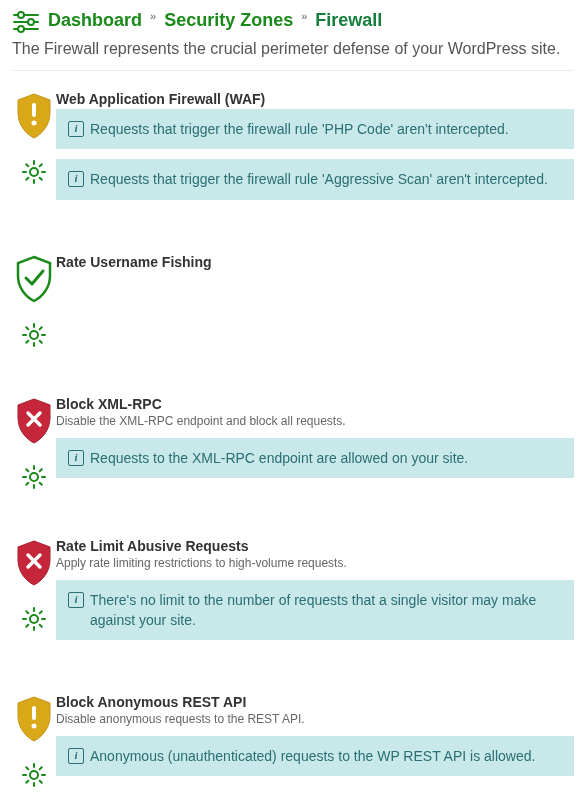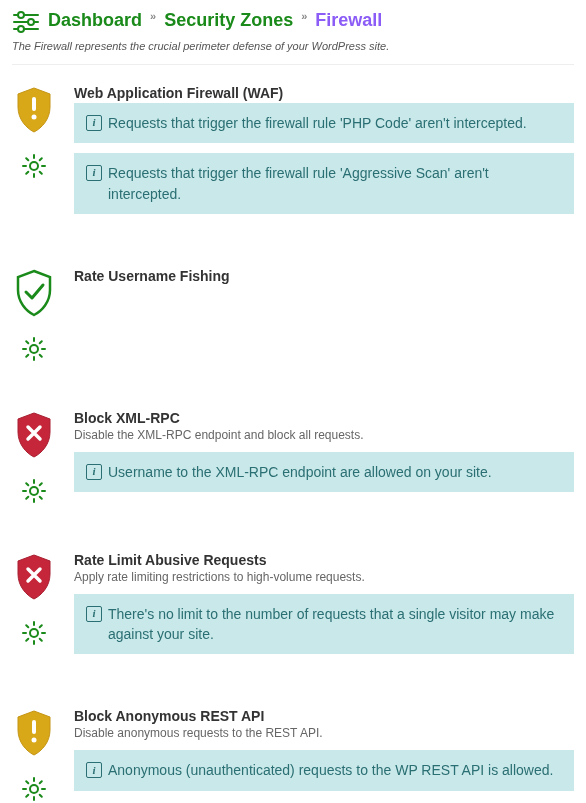--- a/index.html
+++ b/index.html
@@ -13,32 +13,30 @@
     .header {
       display: flex;
       align-items: flex-start;
       gap: 8px;
       font-size: 18px;
       font-weight: 600;
       margin-bottom: 6px;
     }
     .header a { color: #1a8a1a; text-decoration: none; cursor: pointer; }
     .header .sep { color: #888; font-size: 11px; }
-    .header .current { color: #8b5cf6; }
+    .header .current { color: #15803d; }
     .header-icon svg { display: block; }
     .subtitle {
-      font-size: 11px;
+      font-size: 16px;
       color: #555;
       margin-bottom: 12px;
-      font-style: italic;
     }
     .divider { border-bottom: 1px solid #eee; margin-bottom: 20px; }
     .module {
       display: flex;
-      gap: 18px;
       margin-bottom: 44px;
     }
     .module-icons {
       display: flex;
       flex-direction: column;
       align-items: center;
       gap: 14px;
       min-width: 44px;
     }
     .module-body { flex: 1; }
@@ -162,21 +160,21 @@
               <circle cx="13" cy="13" r="4"></circle>
               <path d="M13 2 V5 M13 21 V24 M24 13 H21 M5 13 H2 M20.8 5.2 L18.7 7.3 M7.3 18.7 L5.2 20.8 M20.8 20.8 L18.7 18.7 M7.3 7.3 L5.2 5.2" stroke-linecap="round"></path>
             </g>
           </svg></span>
       </div>
       <div class="module-body">
         <div class="module-title">Block XML-RPC</div>
         <div class="module-desc">Disable the XML-RPC endpoint and block all requests.</div>
         <div class="notice">
           <span class="notice-icon">i</span>
-          <span>Username to the XML-RPC endpoint are allowed on your site.</span>
+          <span>Requests to the XML-RPC endpoint are allowed on your site.</span>
         </div>
       </div>
     </div>
     <div class="module">
       <div class="module-icons">
         <span><svg width="44" height="50" viewBox="0 0 44 50">
             <path d="M22 3 L38 9 V22 C38 34 30 43 22 47 C14 43 6 34 6 22 V9 Z" fill="#c5263a" stroke="#a81e30" stroke-width="1"></path>
             <path d="M16 17 L28 29 M28 17 L16 29" stroke="#fff" stroke-width="3.5" stroke-linecap="round"></path>
           </svg></span>
         <span class="gear-icon"><svg width="26" height="26" viewBox="0 0 26 26">

